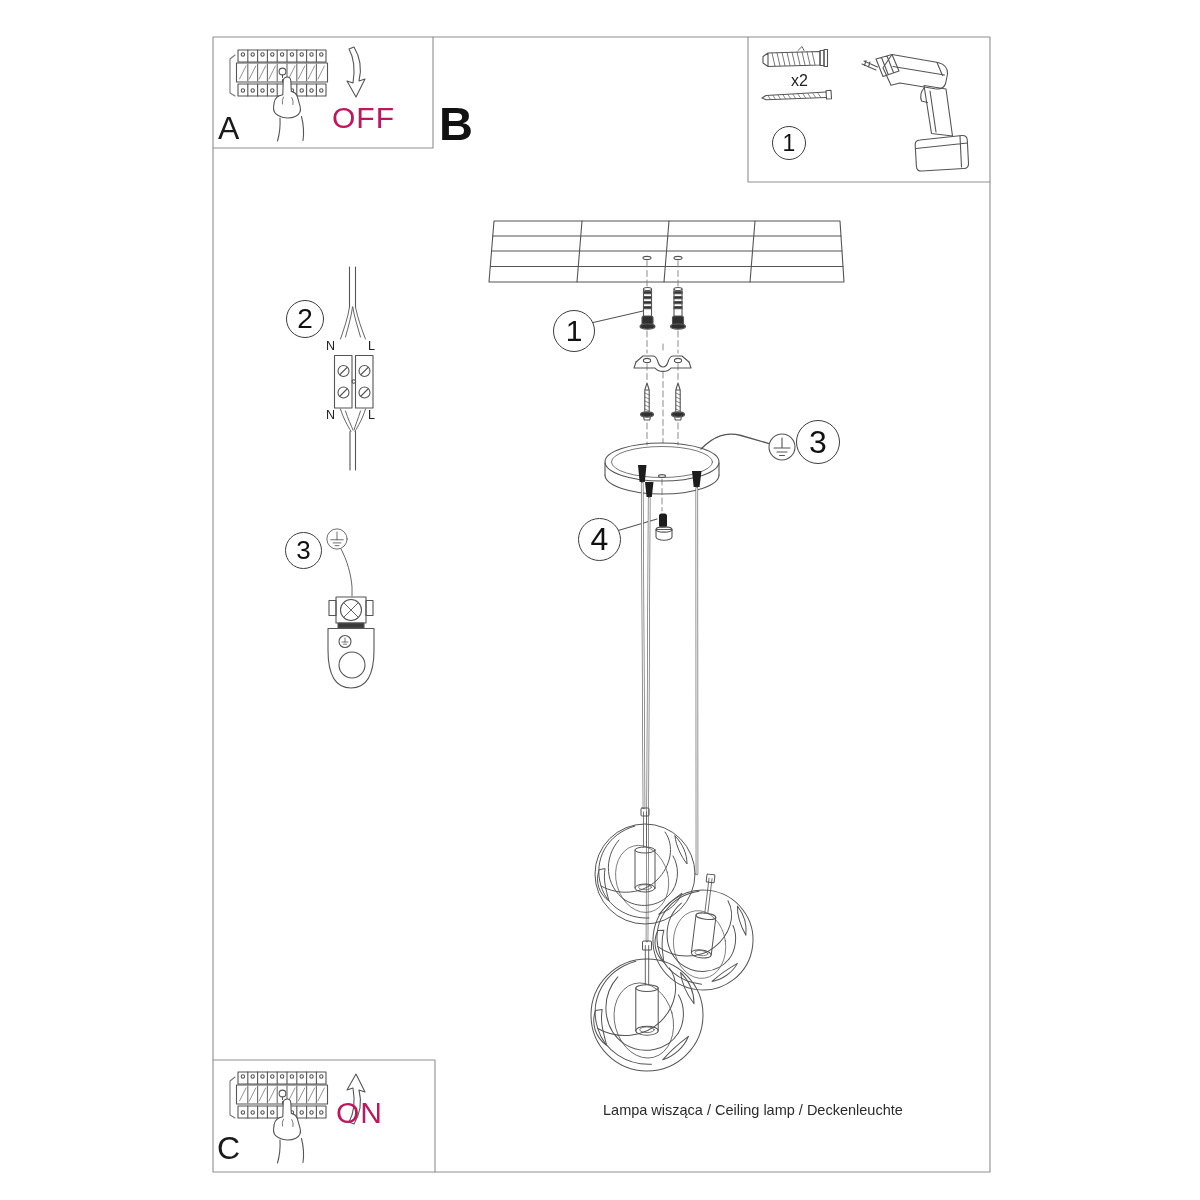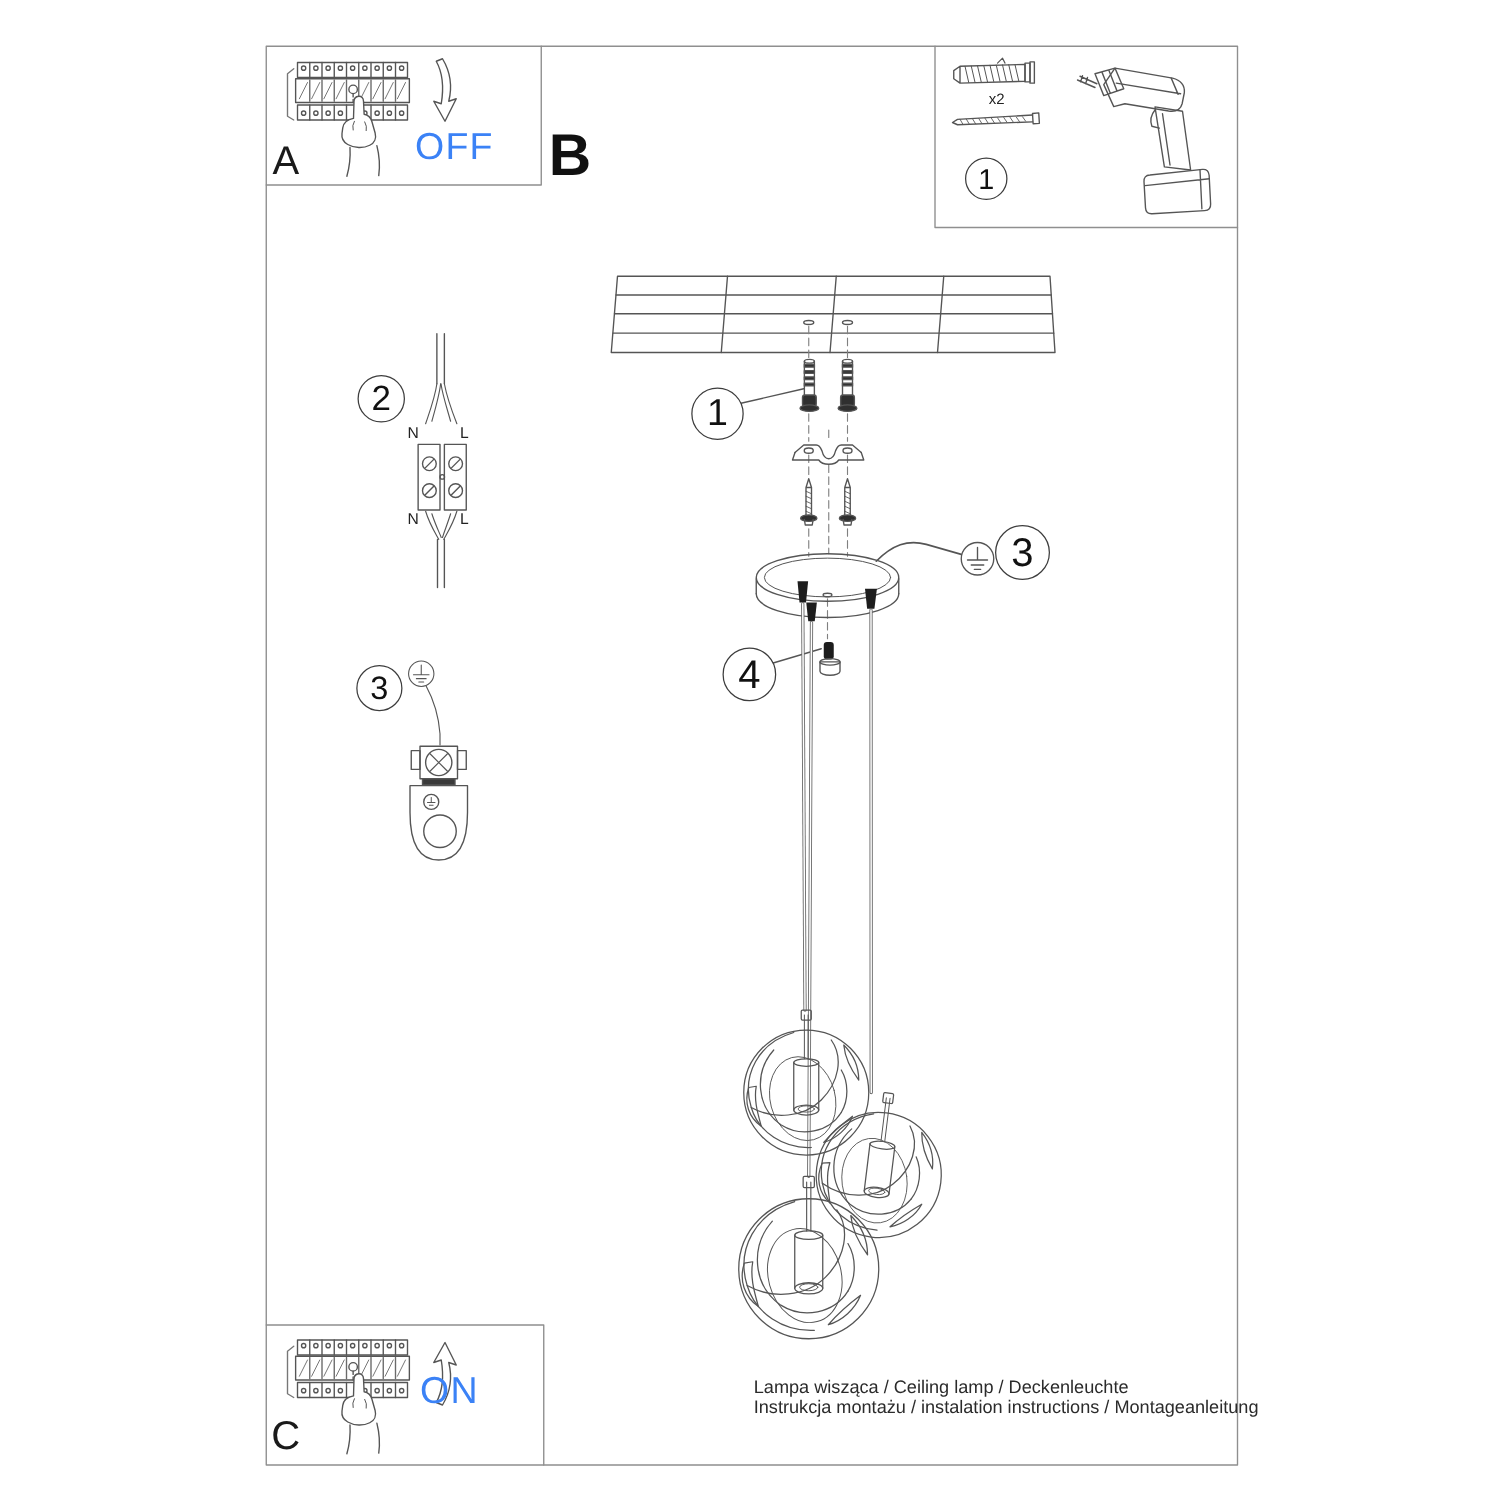--- a/index.html
+++ b/index.html
@@ -2,24 +2,24 @@
 <html><head>
 <meta charset="utf-8">
 <style>
   html,body{margin:0;padding:0;background:#fff;}
   .page{position:relative;width:1200px;height:1200px;background:#fff;overflow:hidden;
         font-family:"Liberation Sans",sans-serif;color:#111;}
   .page svg{position:absolute;left:0;top:0;}
   .abs{position:absolute;white-space:nowrap;}
   .big-letter{font-size:32px;color:#1a1a1a;}
   .huge-letter{font-size:47px;font-weight:bold;color:#111;}
-  .state-label{font-size:30px;letter-spacing:1px;color:#3b82f6;}
+  .state-label{font-size:30px;letter-spacing:1px;color:#be185d;}
   .callout{position:absolute;border:1.4px solid #3d3d3d;border-radius:50%;
            display:flex;align-items:center;justify-content:center;color:#111;background:#fff;}
-  .qty{font-size:12px;color:#222;}
+  .qty{font-size:16px;color:#222;}
   .nl{font-size:12.5px;color:#222;}
   .footer-line{font-size:14.5px;color:#2b2b2b;}
 </style>
 </head>
 <body>
 
 <div class="page">
 
 <svg width="1200" height="1200" viewBox="0 0 1200 1200">
   <g fill="none" stroke="#555" stroke-width="1.1" stroke-linecap="round" stroke-linejoin="round">
@@ -288,16 +288,15 @@
 <div class="callout" style="left:286px;top:300px;width:36px;height:36px;font-size:28px;">2</div>
 <div class="callout" style="left:796px;top:420px;width:42px;height:42px;font-size:32px;">3</div>
 <div class="callout" style="left:285px;top:532px;width:35px;height:35px;font-size:26px;">3</div>
 <div class="callout" style="left:578px;top:518px;width:41px;height:41px;font-size:32px;">4</div>
 
 <span class="abs nl" style="left:326px;top:339px;">N</span>
 <span class="abs nl" style="left:368px;top:339px;">L</span>
 <span class="abs nl" style="left:326px;top:408px;">N</span>
 <span class="abs nl" style="left:368px;top:408px;">L</span>
 
-<div class="abs footer-line" style="left:603px;top:1118px;">Instrukcja montażu / instalation instructions / Montageanleitung</div>
 <div class="abs footer-line" style="left:603px;top:1102px;">Lampa wisząca / Ceiling lamp / Deckenleuchte</div>
 
 </div>
 
 </body></html>

